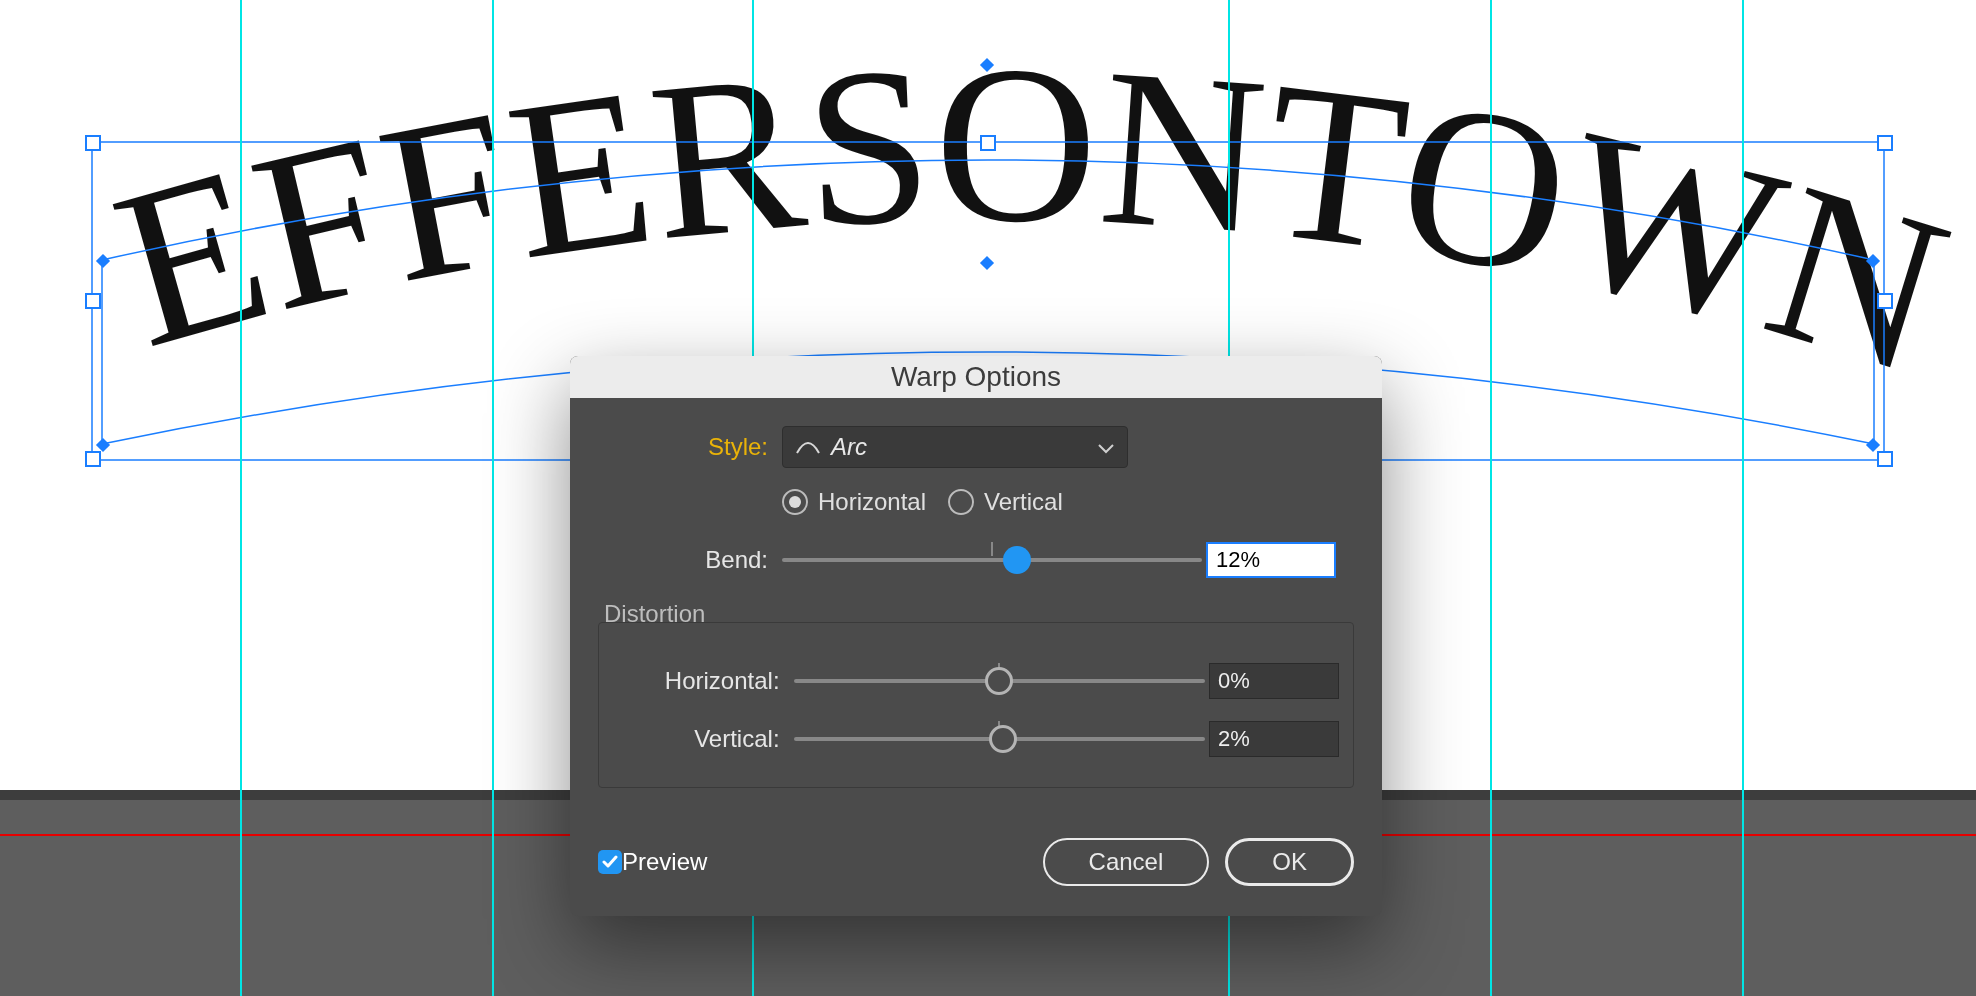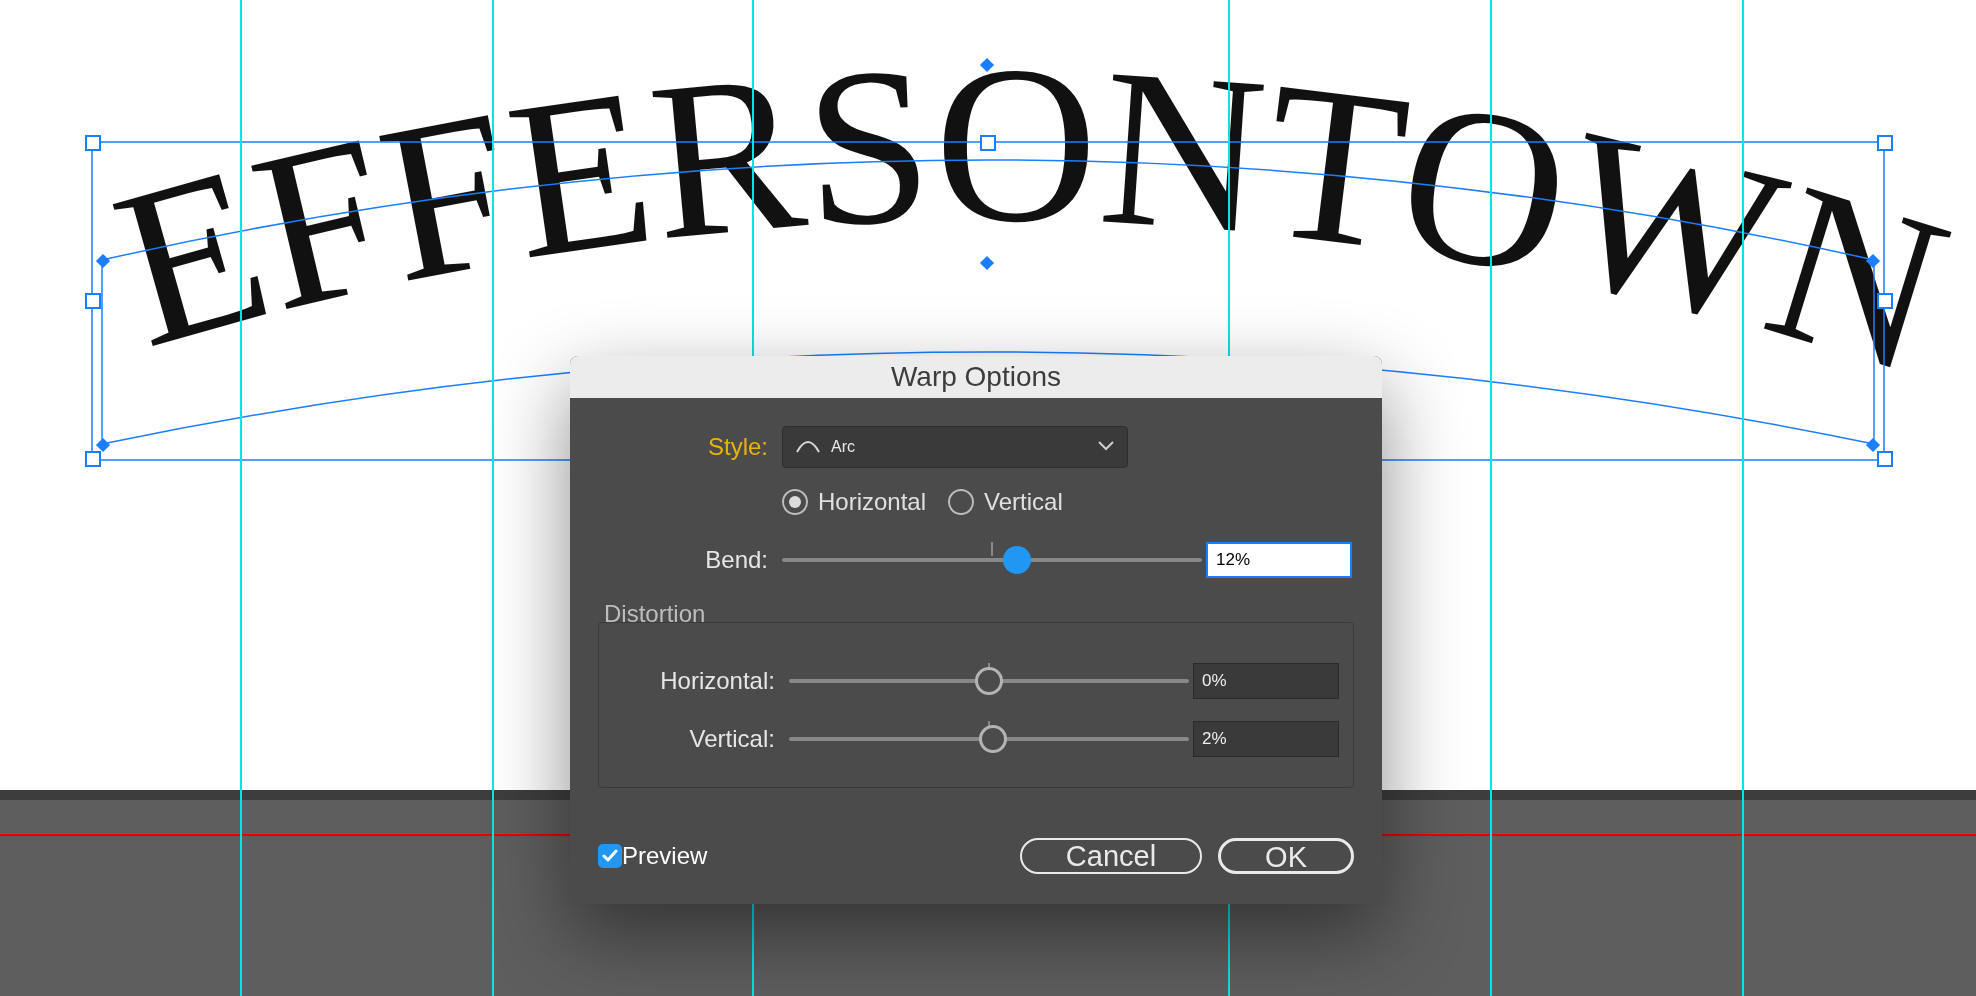--- a/index.html
+++ b/index.html
@@ -111,22 +111,23 @@
   .style-select {
     display: flex;
     align-items: center;
     width: 320px;
     height: 40px;
     background: #3a3a3a;
     border: 1px solid #2e2e2e;
     border-radius: 4px;
     padding: 0 12px;
     color: #e8e8e8;
-    font-size: 16px;
+    font-size: 24px;
     position: relative;
+    font-style: italic;
   }
   .style-select .chev {
     position: absolute;
     right: 12px;
     top: 50%;
     transform: translateY(-50%);
   }
   .arc-icon {
     margin-right: 10px;
   }
@@ -201,27 +202,27 @@
     background: #2196f3;
     top: 50%;
     transform: translate(-50%, -50%);
   }
   .slider-thumb.hollow {
     background: #4b4b4b;
     border: 3px solid #b4b4b4;
     box-sizing: border-box;
   }
   .value-box {
-    width: 146px;
+    width: 130px;
     height: 36px;
     margin-left: 4px;
     background: #3a3a3a;
     border: 1px solid #2a2a2a;
     color: #eee;
-    font-size: 17px;
+    font-size: 22px;
     padding: 2px 8px;
     box-sizing: border-box;
     font-family: inherit;
   }
   .value-box.focused {
     background: #fff;
     color: #000;
     border: 2px solid #1a7eff;
   }
   .section-label {
@@ -249,27 +250,27 @@
   .checkbox {
     width: 24px;
     height: 24px;
     border-radius: 5px;
     background: #2196f3;
     display: inline-flex;
     align-items: center;
     justify-content: center;
   }
   .btn {
-    height: 36px;
+    height: 48px;
     padding: 0 44px;
     border: 2px solid #eaeaea;
     border-radius: 26px;
     background: transparent;
     color: #eaeaea;
-    font-size: 29px;
+    font-size: 24px;
     cursor: pointer;
     margin-left: 16px;
   }
   .btn.primary {
     border-width: 3px;
   }
   .footer-spacer { flex: 1; }
 </style>
 </head>
 <body>

